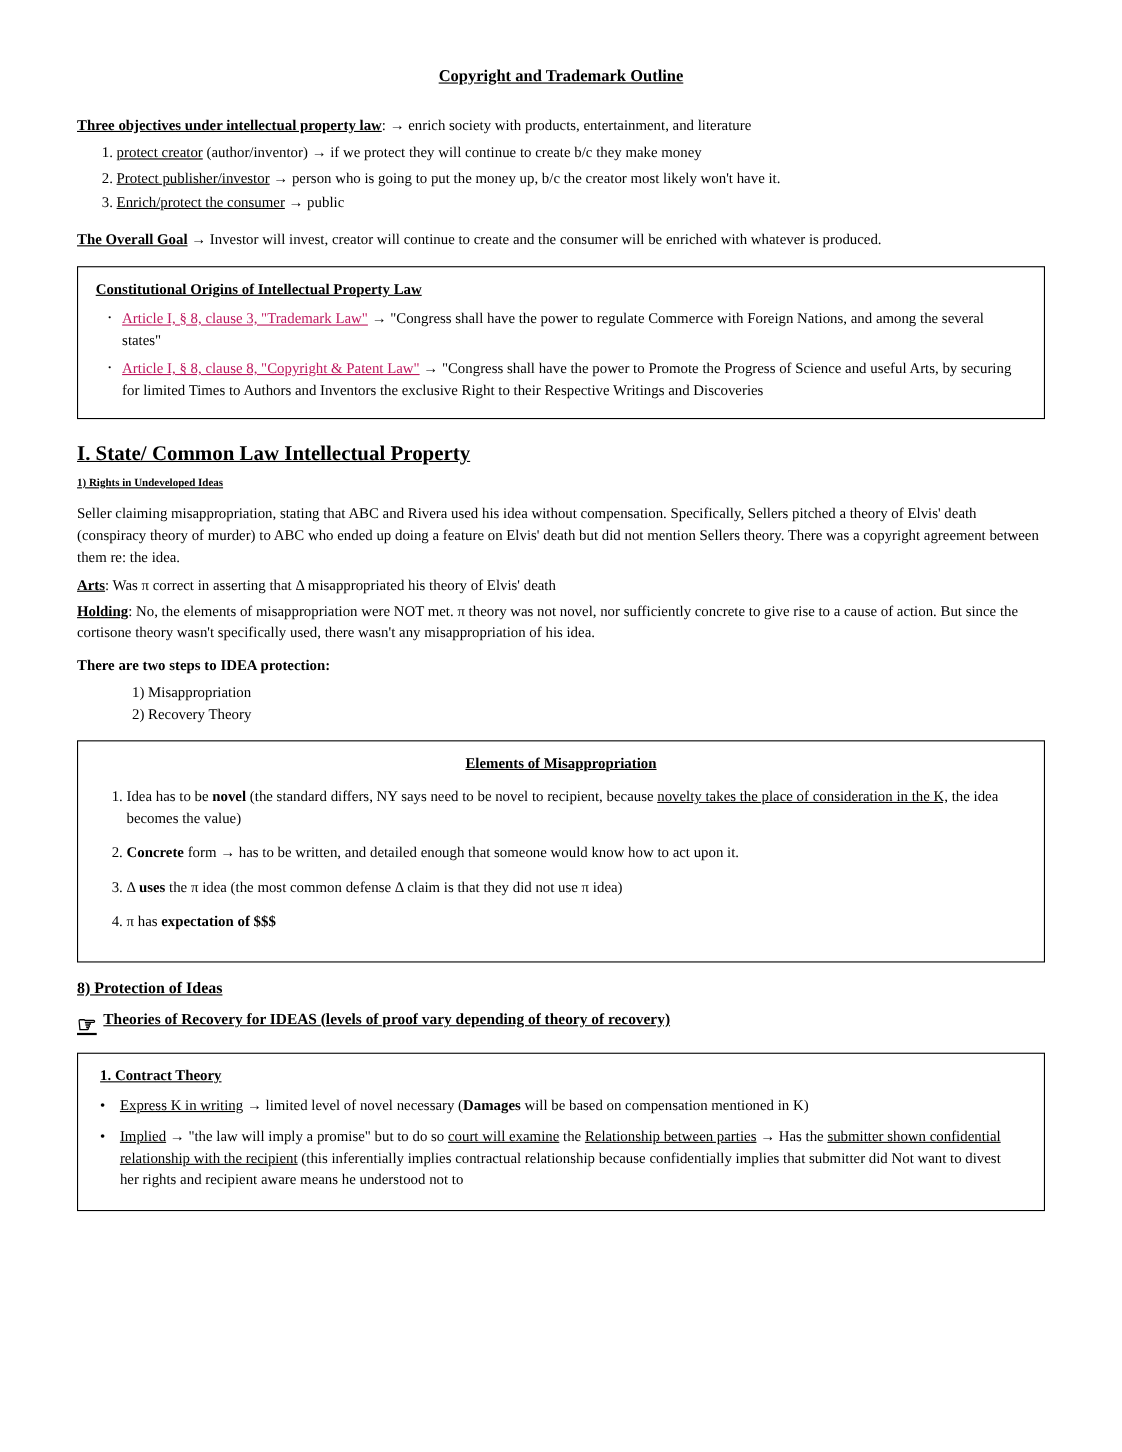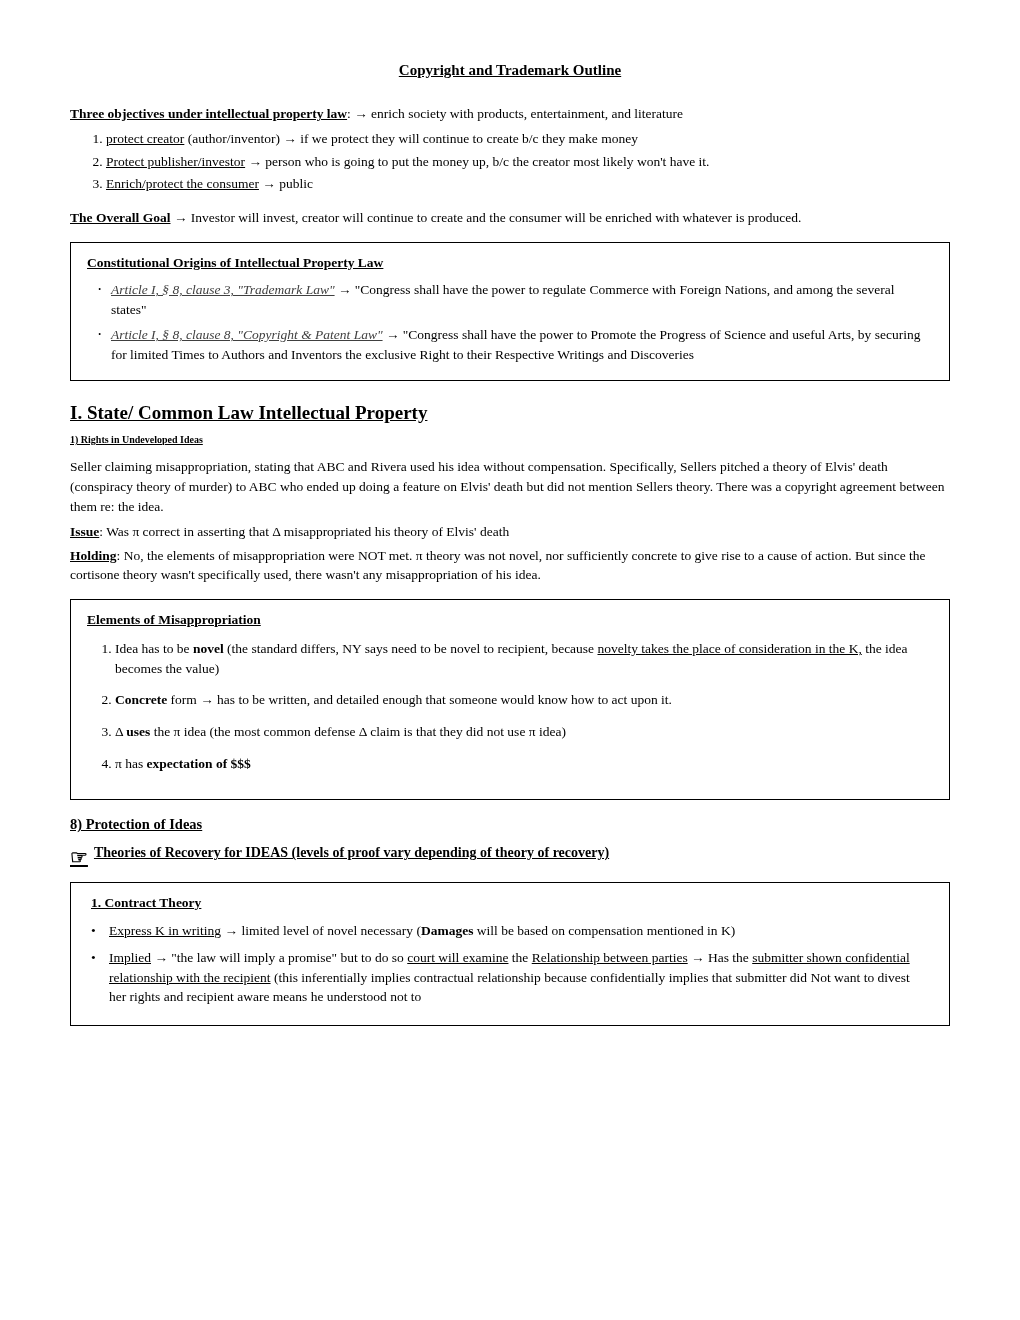--- a/index.html
+++ b/index.html
@@ -28,23 +28,22 @@
     .bold { font-weight: bold; }
     .underline { text-decoration: underline; }
     ol.numbered {
       margin-left: 36px;
       margin-top: 4px;
     }
     ol.numbered li {
       margin-bottom: 3px;
     }
     .link-blue {
-      color: #404040;
-      text-decoration: underline;
-      font-style: italic;
+      color: #be185d;
+      text-decoration: underline;
     }
     .box {
       border: 1px solid #000;
       margin: 14px 0;
       padding: 10px 16px;
     }
     .box-title {
       text-align: left;
       font-weight: bold;
       text-decoration: underline;
@@ -100,20 +99,21 @@
     .two-steps ol {
       margin-left: 50px;
       list-style: none;
     }
     .elements-box {
       border: 1px solid #000;
       margin: 14px 0;
       padding: 10px 16px 14px 16px;
     }
     .elements-box .box-title {
+      text-align: center;
       font-weight: bold;
       text-decoration: underline;
       margin-bottom: 10px;
     }
     .elements-box ol {
       list-style: decimal;
       margin-left: 28px;
     }
     .elements-box ol li {
       margin-bottom: 12px;
@@ -200,23 +200,30 @@
         <span class="link-blue">Article I, § 8, clause 8, "Copyright &amp; Patent Law"</span><span> → "Congress shall have the power to Promote the Progress of Science and useful Arts, by securing for limited Times to Authors and Inventors the exclusive Right to their Respective Writings and Discoveries</span>
       </li>
     </ul>
   </div>
 
   <div class="section">
     <div class="section-heading-large">I. State/ Common Law Intellectual Property</div>
     <div class="section-heading-medium">1) Rights in Undeveloped Ideas</div>
 
     <p style="margin-bottom:6px;">Seller claiming misappropriation, stating that ABC and Rivera used his idea without compensation. Specifically, Sellers pitched a theory of Elvis' death (conspiracy theory of murder) to ABC who ended up doing a feature on Elvis' death but did not mention Sellers theory.  There was a copyright agreement between them re: the idea.</p>
-    <p class="issue-line"><span class="bold-underline">Issue</span><span>: Was π correct in asserting that Δ misappropriated his theory of Elvis' death</span></p>
+    <p class="issue-line"><span class="bold-underline">Arts</span><span>: Was π correct in asserting that Δ misappropriated his theory of Elvis' death</span></p>
     <p class="holding-line"><span class="bold-underline">Holding</span><span>: No, the elements of misappropriation were NOT met. π theory was not novel, nor sufficiently concrete to give rise to a cause of action.  But since the cortisone theory wasn't specifically used, there wasn't any misappropriation of his idea.</span></p>
 
+    <div class="two-steps">
+      <p class="two-steps-title">There are two steps to IDEA protection:</p>
+      <ol>
+        <li>1) Misappropriation</li>
+        <li>2) Recovery Theory</li>
+      </ol>
+    </div>
 
     <div class="elements-box">
       <div class="box-title">Elements of Misappropriation</div>
       <ol>
         <li>
           Idea has to be <span class="bold">novel</span> (the standard differs, NY says need to be novel to recipient, because <span class="underline">novelty takes the place of consideration in the K,</span> the idea becomes the value)
         </li>
         <li>
           <span class="bold">Concrete</span> form → has to be written, and detailed enough that someone would know how to act upon it.
         </li>

